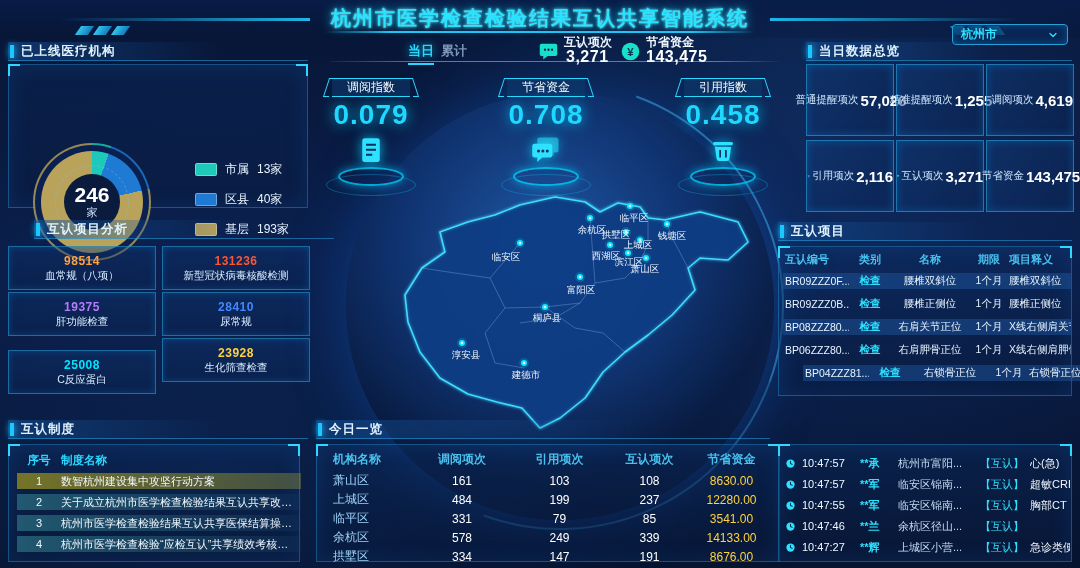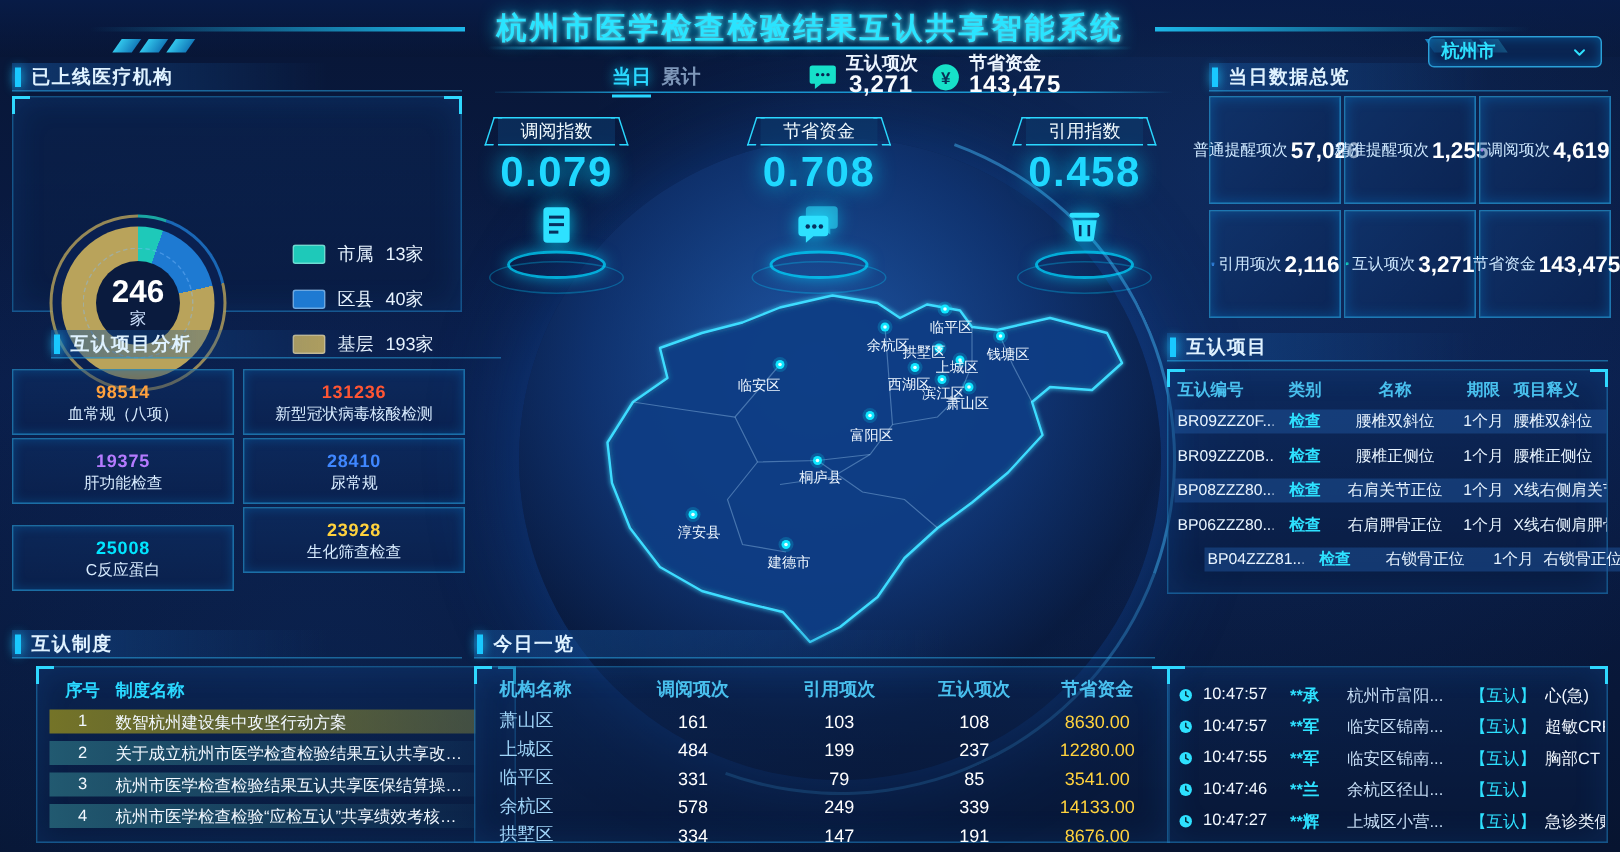--- a/index.html
+++ b/index.html
@@ -251,21 +251,21 @@
     <span class="lab">C反应蛋白</span>
   </div>
   <div class="stat-box" style="left:162px;top:338px;">
     <span class="val v-yellow">23928</span>
     <span class="lab">生化筛查检查</span>
   </div>
 
   <div class="sec-h" style="left:8px;top:420px;width:300px;">
     <span class="sec-t">互认制度</span>
   </div>
-  <div class="panel" style="left:24px;top:444px;width:320px;height:118px;padding-left:16px;">
+  <div class="panel" style="left:8px;top:444px;width:292px;height:118px;padding-left:16px;">
     <div class="pol-head">
       <span class="c-no">序号</span>
       <span class="c-name">制度名称</span>
     </div>
     <div class="pol-row hl" style="top:28px;">
       <span class="c-no">1</span>
       <span class="c-name">数智杭州建设集中攻坚行动方案</span>
     </div>
     <div class="pol-row" style="top:49px;">
       <span class="c-no">2</span>

